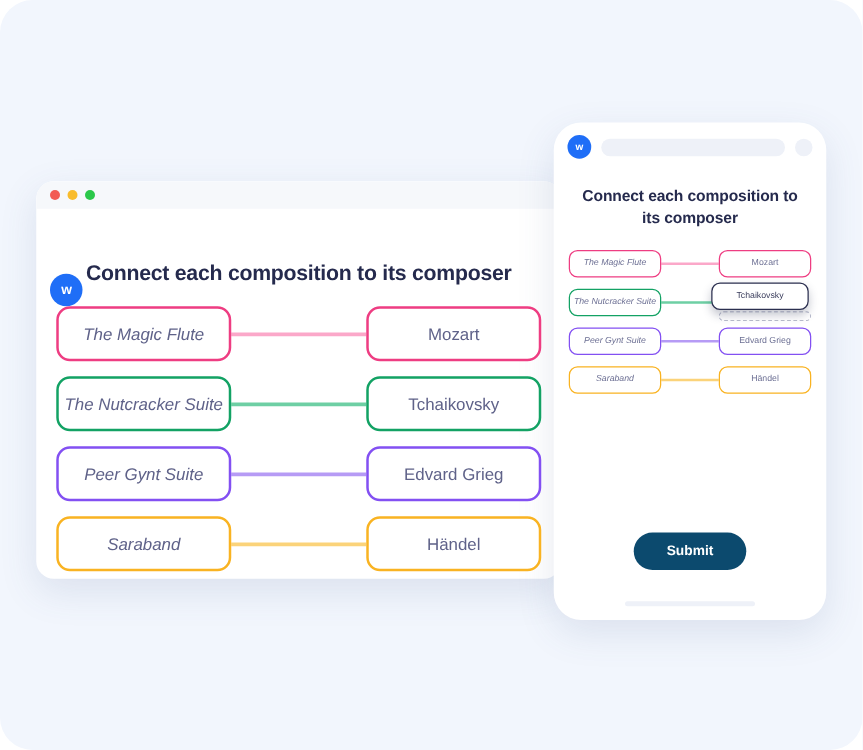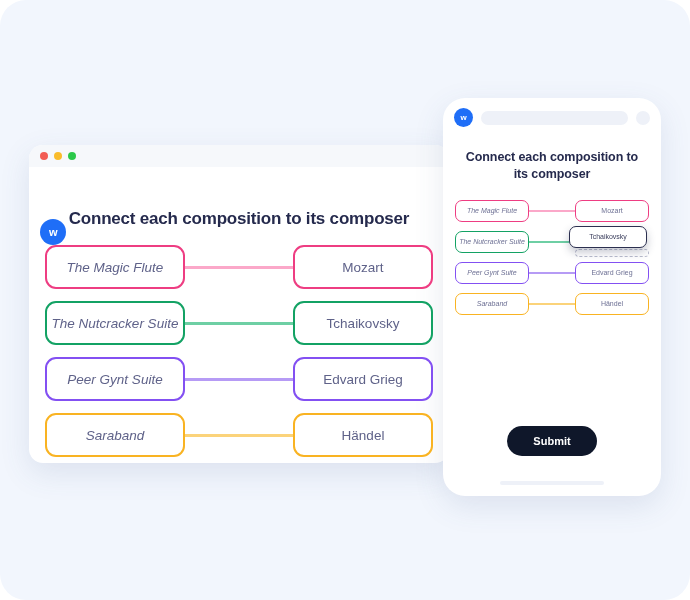--- a/index.html
+++ b/index.html
@@ -219,21 +219,21 @@
   }
 
   .m-submit-wrap {
     position: absolute;
     left: 0; right: 0;
     bottom: 40px;
     display: flex;
     justify-content: center;
   }
   .m-submit {
-    background: #0f172a;
+    background: #0c4a6e;
     color: #ffffff;
     font-size: 11px;
     font-weight: bold;
     border: none;
     border-radius: 20px;
     padding: 9px 26px;
     cursor: pointer;
   }
 
   .m-home-indicator {

